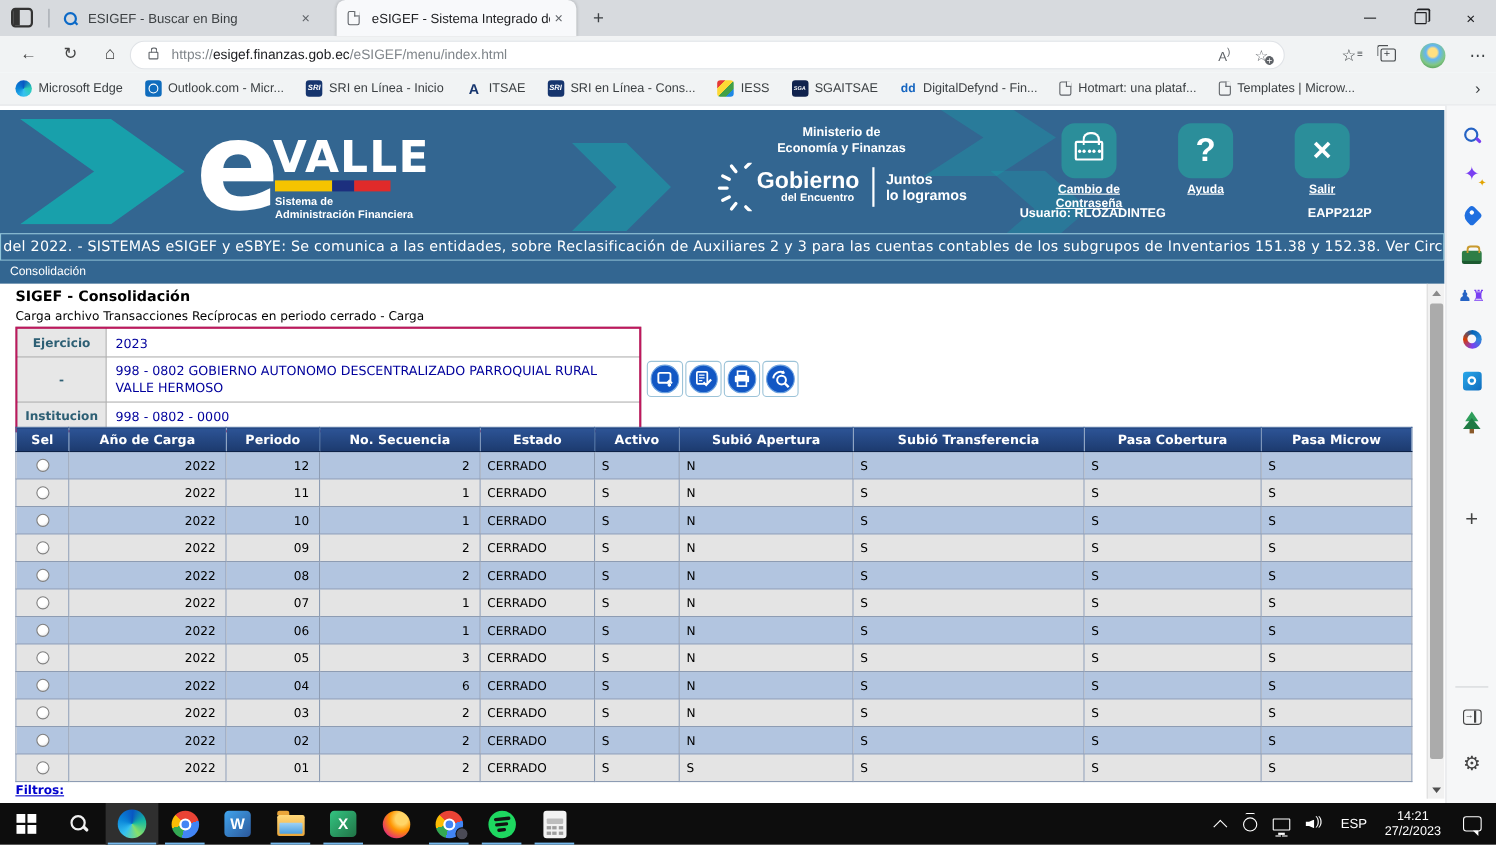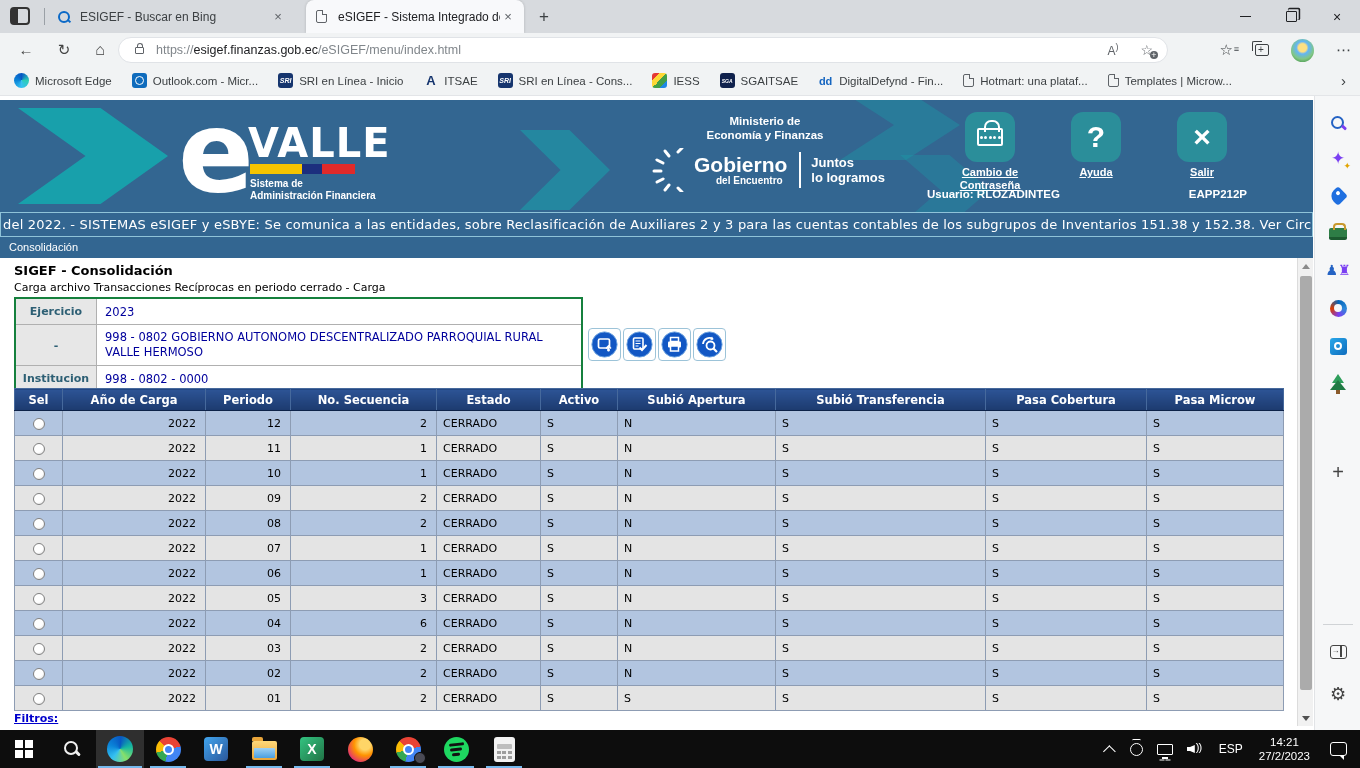--- a/index.html
+++ b/index.html
@@ -77,21 +77,21 @@
   .logo-e { position:absolute; left:178px; top:2px; font-size:112px; font-weight:800; color:#fff; font-family:"DejaVu Sans",sans-serif; line-height:100px; }
   .logo-name { position:absolute; left:248px; top:20px; font-size:40px; font-weight:800; letter-spacing:1px; color:#fff; font-family:"DejaVu Sans",sans-serif; }
   .flagstripe { position:absolute; left:250px; top:64px; height:10px; display:flex; }
   .flagstripe .fy { width:52px; background:#f5c400; }
   .flagstripe .fb { width:20px; background:#1c2f7e; }
   .flagstripe .fr { width:33px; background:#e02a2a; }
   .logo-sub { position:absolute; left:250px; top:78px; font-size:10px; font-weight:bold; color:#fff; line-height:12px; }
   .ministry { position:absolute; left:640px; top:14px; width:250px; text-align:center; color:#fff; font-weight:bold; font-size:11.5px; line-height:14px; }
   .gob { position:absolute; left:652px; top:48px; display:flex; align-items:center; color:#fff; }
   .gob-burst { width:36px; height:44px; }
-  .gob-names { margin-left:6px; }
+  .gob-names { margin-left:0; }
   .gob-name { font-size:21px; font-weight:800; line-height:20px; }
   .gob-sub { font-size:10px; font-weight:bold; margin-left:22px; }
   .gob-div { width:2px; height:36px; background:#fff; margin:0 10px 0 12px; }
   .gob-slogan { font-size:13px; font-weight:bold; line-height:15px; }
   .hdr-actions { position:absolute; right:72px; top:12px; display:flex; gap:28px; }
   .hact { width:78px; text-align:center; }
   .hact-tile { width:50px; height:50px; margin:0 auto; background:#2b8e9a; border-radius:12px; display:flex; align-items:center; justify-content:center; color:#fff; }
   .hact-label { margin-top:4px; font-size:11px; font-weight:bold; color:#fff; text-decoration:underline; line-height:13px; }
   .tile-q { font-size:30px; font-weight:800; }
   .tile-x { font-size:30px; font-weight:800; }
@@ -101,21 +101,21 @@
   .hdr-user { position:absolute; right:66px; top:88px; width:320px; display:flex; justify-content:space-between; color:#fff; font-weight:bold; font-size:11.5px; }
 
   
   .marquee { position:absolute; top:212px; left:0; width:1313px; height:25px; background:#336691; border:1px solid #8fc3d8; color:#fff; font-size:13px; line-height:23px; white-space:nowrap; overflow:hidden; padding-left:2px; font-family:"DejaVu Sans",sans-serif; letter-spacing:.2px; }
   .breadcrumb { position:absolute; top:237px; left:0; width:1313px; height:21px; background:#336691; color:#fff; font-size:11px; line-height:20px; padding-left:9px; }
 
   
   .content { position:absolute; top:258px; left:0; width:1297px; height:472px; background:#fff; font-family:"DejaVu Sans",sans-serif; }
   .pg-title { position:absolute; left:14px; top:5px; font-size:13px; font-weight:bold; color:#000; }
   .pg-sub { position:absolute; left:14px; top:23px; font-size:11px; color:#000; }
-  .redform { position:absolute; left:14px; top:39px; width:569px; border:2px solid #15803d; display:grid; grid-template-columns:80px 1fr; background:#b0b0b0; grid-gap:1px; }
+  .redform { position:absolute; left:14px; top:39px; width:569px; border:2px solid #be185d; display:grid; grid-template-columns:80px 1fr; background:#b0b0b0; grid-gap:1px; }
   .rf-label { background:#e7e7e7; color:#2d5f74; font-weight:bold; font-size:11px; display:flex; align-items:center; justify-content:center; }
   .rf-value { background:#fff; color:#00009c; font-size:11.5px; padding:5px 8px; display:flex; align-items:center; }
   .actionbar { position:absolute; left:588px; top:70px; display:flex; gap:2px; }
   .abtn { width:33px; height:33px; background:#fff; border:1px solid #9cc3d8; border-radius:4px; display:flex; align-items:center; justify-content:center; }
 
   table.grid { position:absolute; left:14px; top:130px; width:1269px; border-collapse:collapse; table-layout:fixed; font-family:"DejaVu Sans",sans-serif; }
   table.grid th { height:22px; background:linear-gradient(#2d5496,#1c3a6e); color:#fff; font-size:11.5px; font-weight:bold; border:1px solid #46699c; border-bottom:1px solid #0d2248; text-align:center; overflow:hidden; white-space:nowrap; }
   table.grid td { height:25px; font-size:11px; color:#000; border:1px solid #8d9cb3; overflow:hidden; white-space:nowrap; }
   table.grid tbody tr:nth-child(odd)  td { background:#b2c5e0; }
   table.grid tbody tr:nth-child(even) td { background:#e4e4e4; }

